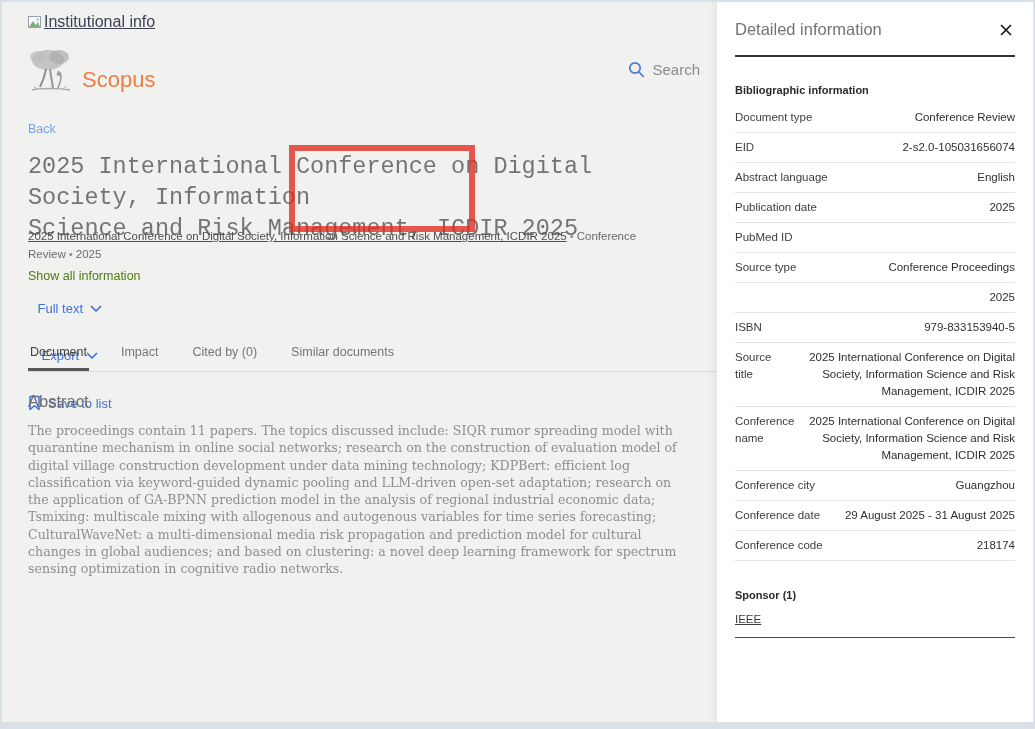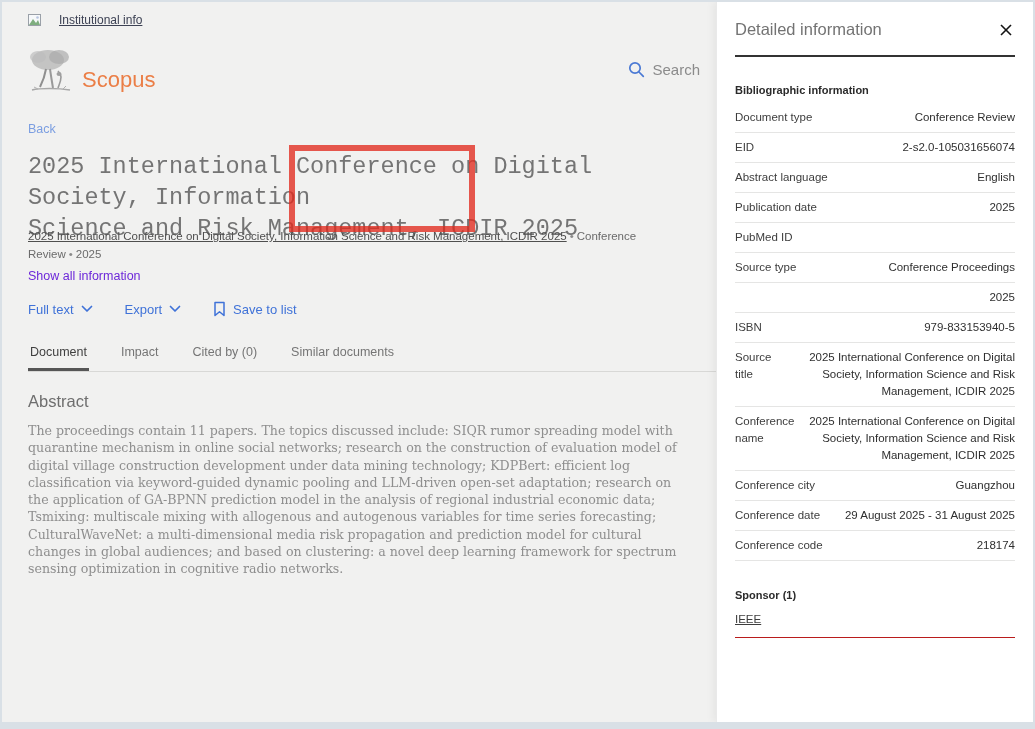--- a/index.html
+++ b/index.html
@@ -3,41 +3,41 @@
 <meta charset="utf-8">
 <style>
   * { margin:0; padding:0; box-sizing:border-box; }
   html,body { width:1035px; height:729px; }
   body { background:#d9e0e6; font-family:"Liberation Sans", sans-serif; position:relative; overflow:hidden; }
   .window { position:absolute; top:2px; left:2px; right:2px; bottom:7px; background:#f1f1f0; overflow:hidden; }
 
   
   .main { position:absolute; top:0; left:0; bottom:0; right:317px; }
 
-  .inst-link { position:absolute; top:11px; left:26px; display:flex; align-items:center; gap:18px;
-               font-size:12px; color:#3d4254; text-decoration:underline; cursor:pointer; }
+  .inst-link { position:absolute; top:11px; left:26px; display:flex; align-items:center; gap:3px;
+               font-size:16px; color:#3d4254; text-decoration:underline; cursor:pointer; }
   .logo { position:absolute; top:45px; left:26px; width:46px; height:47px; cursor:pointer; }
   .brand { position:absolute; top:65px; left:80px; font-size:22px; color:#eb7e46; cursor:pointer; }
   .search-btn { position:absolute; top:59px; right:16px; display:flex; align-items:center; gap:7px;
                 font-size:15px; color:#8b8b8b; cursor:pointer; }
   .back { position:absolute; top:120px; left:26px; font-size:12.5px; color:#7b9ee1; cursor:pointer; }
 
   .title { position:absolute; top:149px; left:26px; width:648px;
            font-family:Liberation Mono, monospace; font-weight:400;
            font-size:23.5px; line-height:31px; color:#747474; }
 
   .source-line { position:absolute; top:226px; left:26px; width:655px;
                  font-size:11.5px; line-height:17.5px; color:#6b6b6b; }
   .source-line a { color:#4f4f4f; text-decoration:underline; cursor:pointer; }
   .dot { color:#8a8a8a; padding:0 3px; }
 
-  .show-all { position:absolute; top:267px; left:26px; font-size:12.5px; color:#6d28d9; cursor:pointer; }
+  .show-all { position:absolute; top:267px; left:26px; font-size:12.5px; color:#4d7c0f; cursor:pointer; }
 
   .actions { position:absolute; top:299px; left:26px; display:flex; align-items:center; gap:32px;
-             font-size:13px; color:#3f72d8; }
+             font-size:13px; color:#3f72d8;flex-direction:column; }
   .action { display:flex; align-items:center; gap:7px; cursor:pointer; }
 
   .tabs { position:absolute; top:343px; left:26px; right:0; display:flex; gap:30px;
           border-bottom:1px solid #d8d8d6; }
   .tab { font-size:12.5px; color:#757575; padding:0 2px 9px 2px; cursor:pointer; border-bottom:3px solid transparent; }
   .tab.active { color:#3f3f3f; border-bottom-color:#565656; }
 
   .abs-h { position:absolute; top:390px; left:26px; font-size:16.5px; font-weight:400; color:#6e6e6e; }
   .abs-p { position:absolute; top:420px; left:26px; width:662px;
            font-family:"DejaVu Serif", serif; font-size:12.6px; line-height:17.3px; color:#8e8e8e; }

